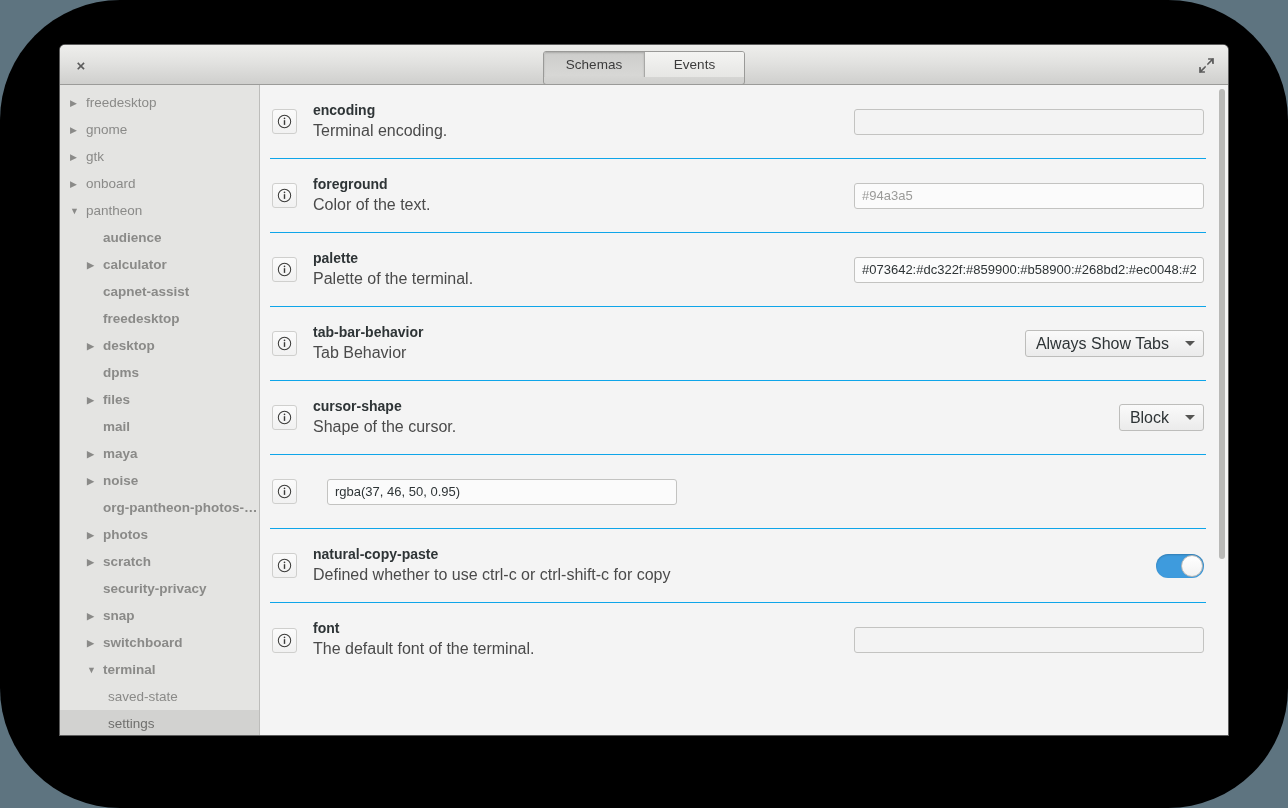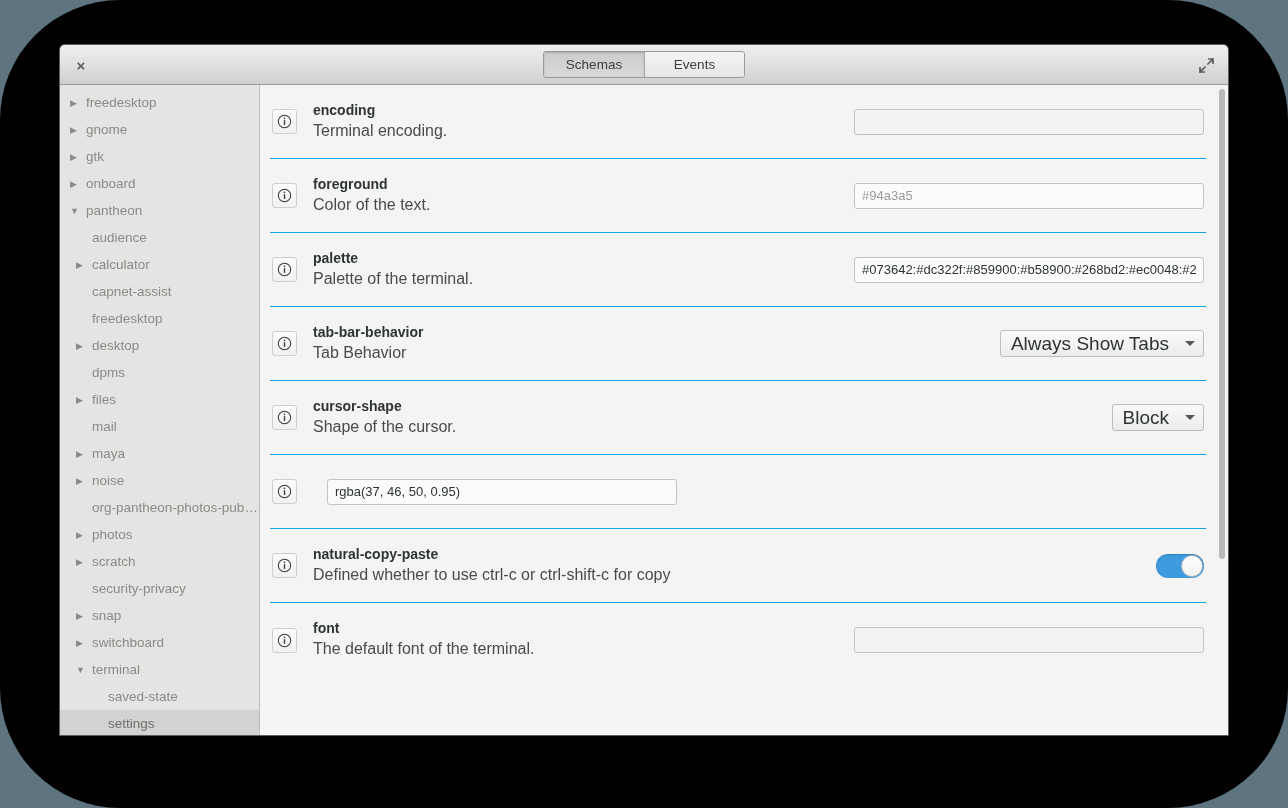--- a/index.html
+++ b/index.html
@@ -56,21 +56,21 @@
   }
   #tabs {
     position: absolute;
     left: 50%;
     top: 6px;
     transform: translateX(-50%);
     display: flex;
     border: 1px solid #9a9a98;
     border-radius: 3px;
     overflow: hidden;
-    height: 27px;
+    height: 34px;
   }
   .tab {
     min-width: 100px;
     padding: 0 18px;
     height: 25px;
     display: flex; align-items: center; justify-content: center;
     font-size: 13.5px;
     color: #3c3c3c;
     cursor: pointer;
     background: linear-gradient(to bottom, #f4f4f2 0%, #e6e6e4 100%);
@@ -111,21 +111,21 @@
     width: 16px;
     flex: 0 0 16px;
     font-size: 9px;
     color: #8a8a88;
     display: flex;
     align-items: center;
     justify-content: flex-start;
   }
   .tree-item .tlabel { white-space: nowrap; overflow: hidden; text-overflow: ellipsis; }
   .depth-0 { padding-left: 10px; }
-  .depth-1 { padding-left: 16px; }
+  .depth-1 { padding-left: 27px; font-weight: bold; }
   .depth-2 { padding-left: 32px; }
   
   #content {
     flex: 1;
     background: #f4f4f4;
     position: relative;
     overflow: hidden;
     padding: 0 0 0 0;
   }
   #rows { padding: 0 22px 0 10px; }
@@ -182,21 +182,21 @@
   .txtfield.empty { background: #f3f3f3; }
   .dropdown {
     height: 27px;
     min-width: 78px;
     border: 1px solid #bdbdbb;
     border-radius: 3px;
     background: linear-gradient(to bottom,#fafafa,#ebebeb);
     display: flex;
     align-items: center;
     padding: 0 8px 0 10px;
-    font-size: 19px;
+    font-size: 16px;
     color: #2e3436;
     cursor: pointer;
   }
   .dropdown .dlabel { margin-right: 16px; white-space: nowrap; }
   .dropdown .caret {
     margin-left: auto;
     width: 0; height: 0;
     border-left: 5px solid transparent;
     border-right: 5px solid transparent;
     border-top: 5px solid #555553;

